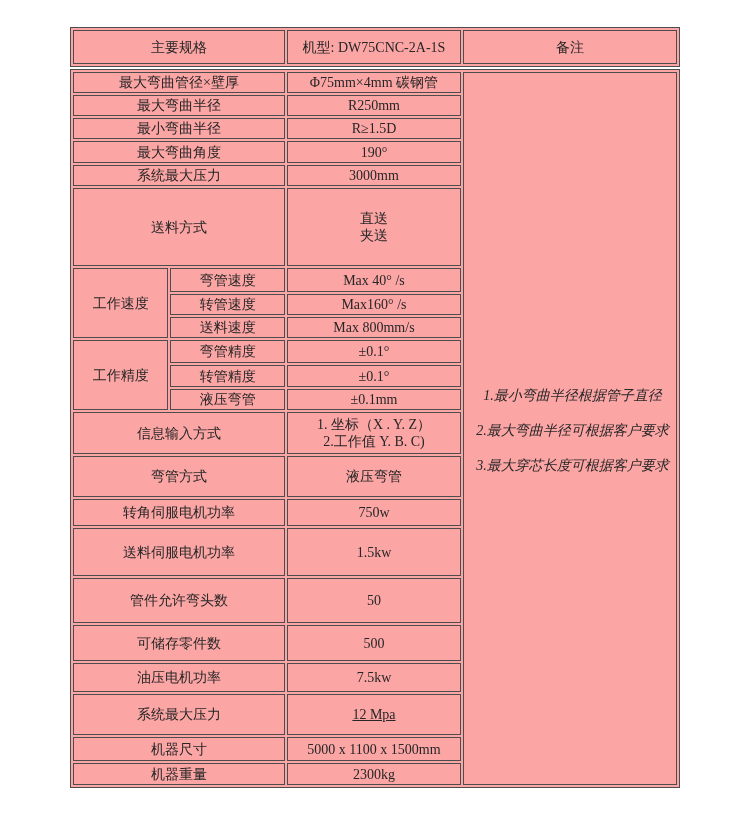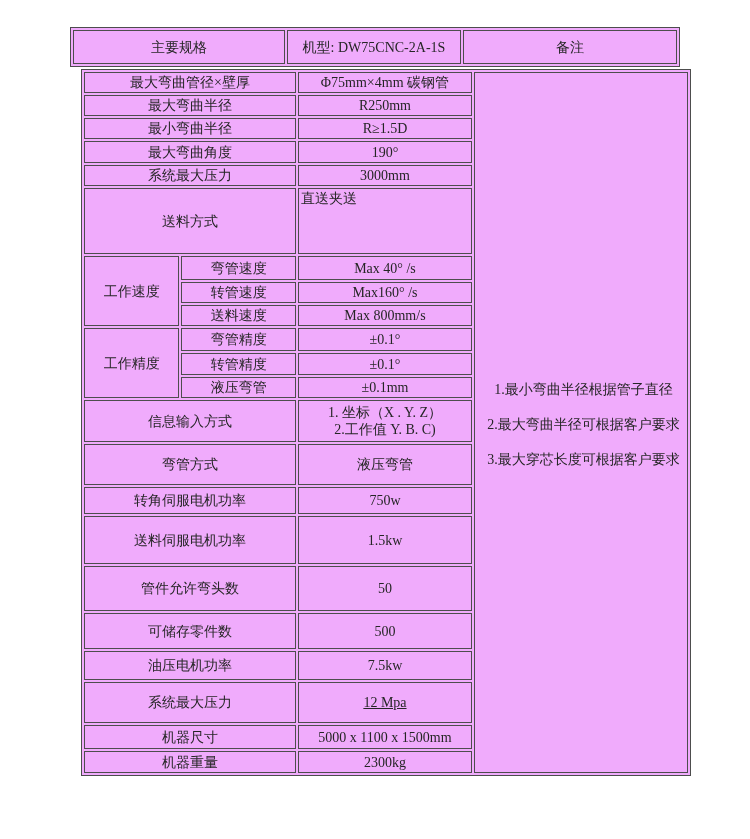--- a/index.html
+++ b/index.html
@@ -17,49 +17,51 @@
     left: 70px;
     top: 27px;
     width: 610px;
   }
   table.tbl {
     border-collapse: separate;
     border-spacing: 2px;
     table-layout: fixed;
     width: 610px;
     border: 1px solid #4d4d4d;
-    background: #f0abfc;
+    background: #fca5a5;
   }
   table.tbl td {
     border: 1px solid #4d4d4d;
     font-size: 14px;
     line-height: 17px;
     text-align: center;
     vertical-align: middle;
     padding: 1px 2px;
     overflow: hidden;
     white-space: nowrap;
   }
-  table.body-tbl { margin-top: 2px; margin-left: 11px; }
+  table.body-tbl { margin-top: 2px; }
   td.left { text-align: left; padding-left: 7px; margin-top: 44px; }
   td.remarks-cell {
     vertical-align: top;
     text-align: left;
     white-space: normal;
+    font-style: italic;
   }
   .remark-line {
     padding-left: 5px;
     margin-top: 18px;
     line-height: 17px;
   }
   .remark-line.first { margin-top: 3px; }
   .spread {
     display: flex;
-    justify-content: flex-start;
-    height: 62px;
+    flex-direction: column;
+    justify-content: center;
+    height: 74px;
   }
   td.input-value {
     text-align: left;
     padding-left: 4px;
     line-height: 20px;
   }
   td.bottom-align {
     vertical-align: bottom;
     padding-bottom: 6px;
   }

